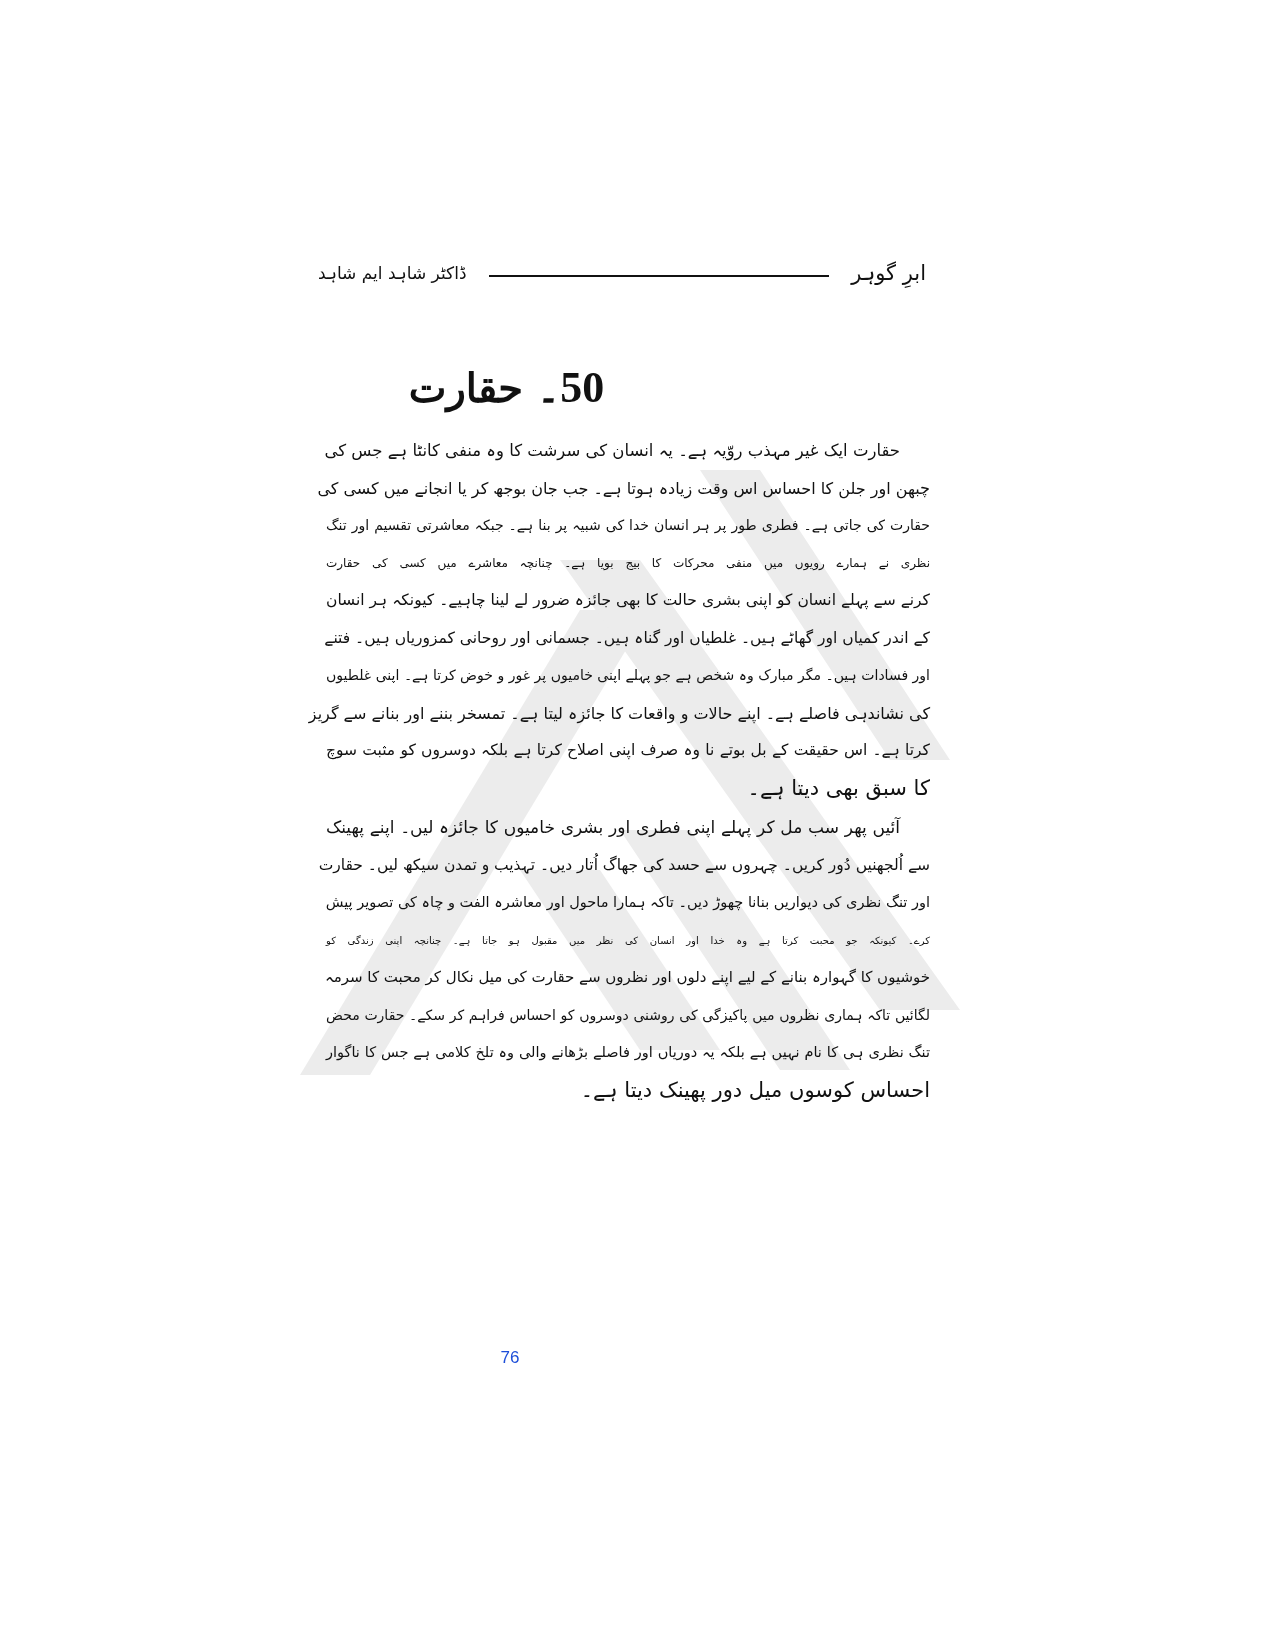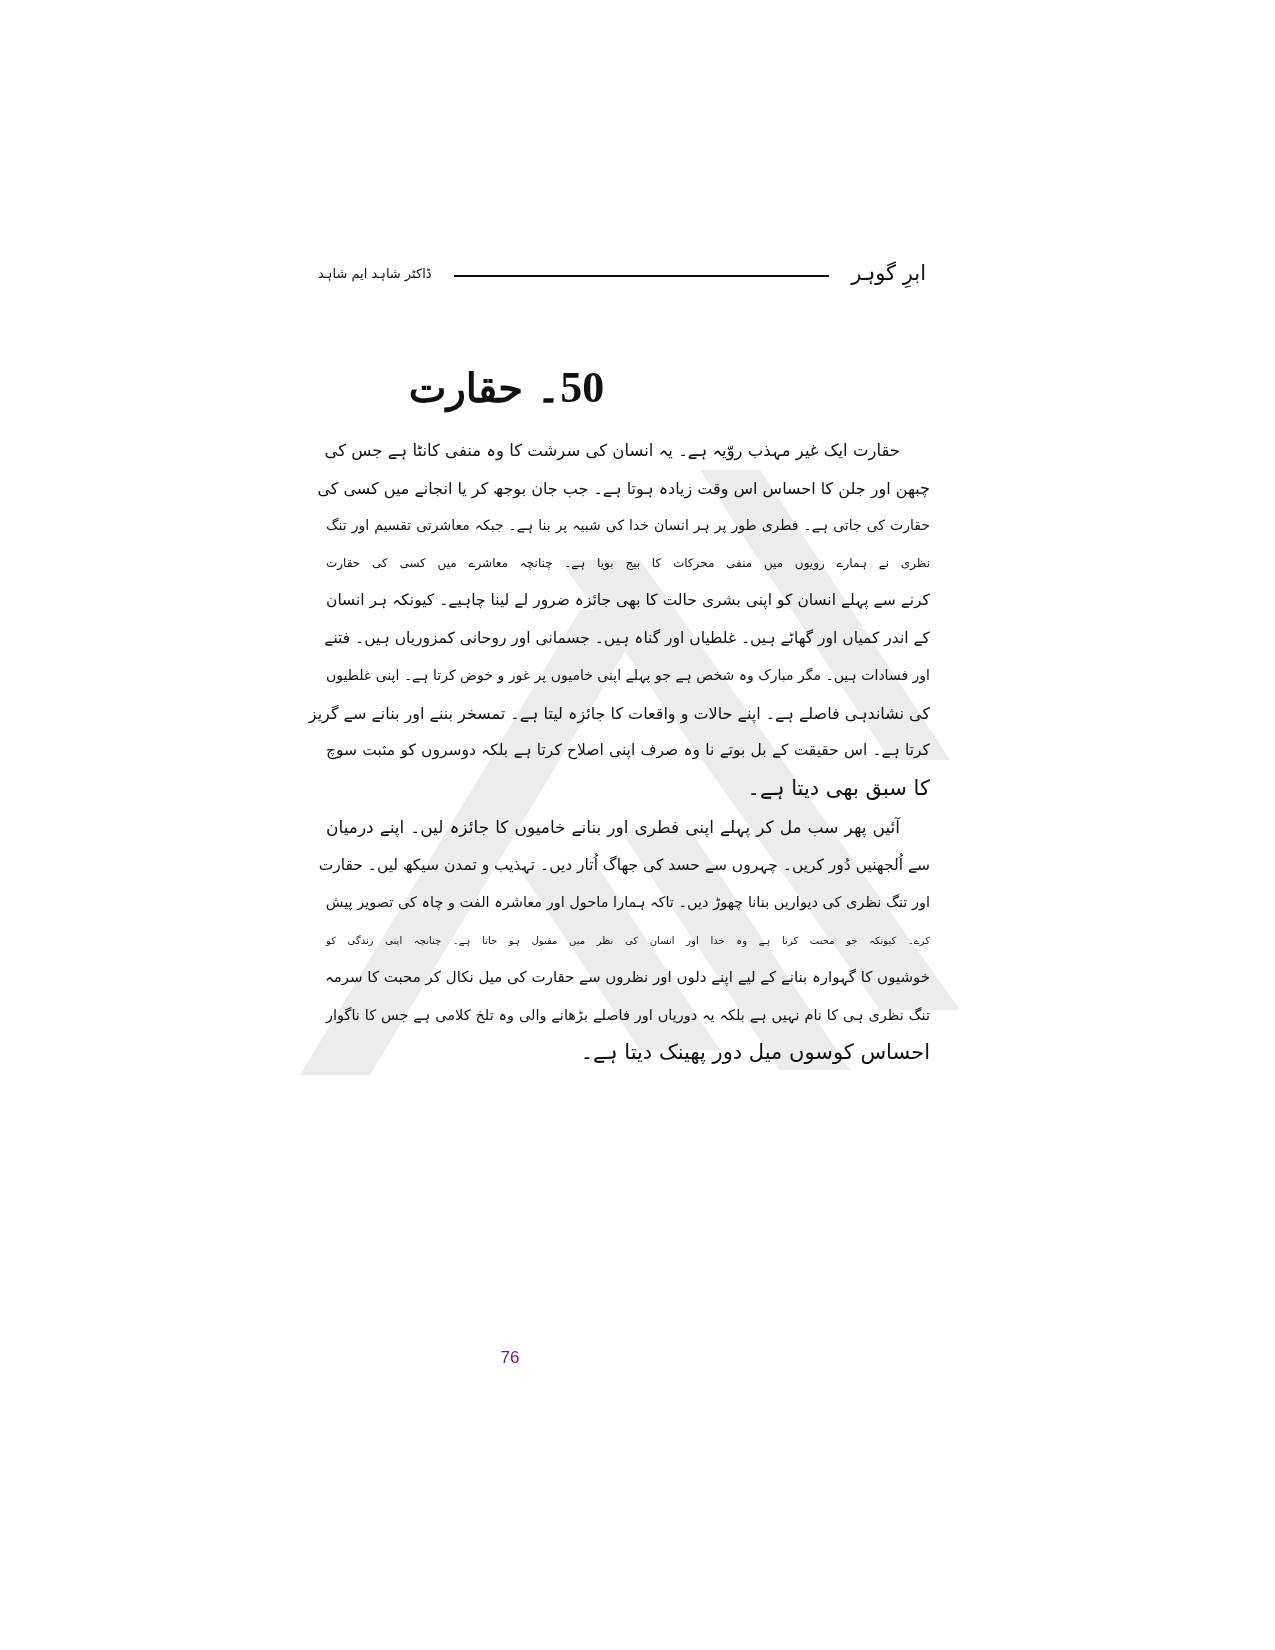--- a/index.html
+++ b/index.html
@@ -45,21 +45,21 @@
   }
   .running-header .rule {
     flex: 1;
     height: 0;
     border-top: 2px solid #111;
     margin: 0 8px;
     position: relative;
     top: 3px;
   }
   .running-header .author {
-    font-size: 13px;
+    font-size: 17px;
     white-space: nowrap;
     padding-right: 14px;
   }
   .chapter-title {
     position: absolute;
     left: 0;
     width: 1013px;
     top: 360px;
     text-align: center;
     direction: rtl;
@@ -101,21 +101,21 @@
     height: 2px;
   }
   .page-number {
     position: absolute;
     left: 0;
     width: 1020px;
     top: 1348px;
     text-align: center;
     font-family: "Liberation Sans", sans-serif;
     font-size: 17px;
-    color: #701a75;
+    color: #1d4ed8;
   }
 </style>
 </head>
 <body>
 
 <svg class="watermark" viewBox="0 0 1275 1650" xmlns="http://www.w3.org/2000/svg">
   <g fill="#ececec">
 
     <polygon points="300,1075 580,610 650,610 370,1075"></polygon>
 
@@ -150,25 +150,26 @@
       <div class="line" style="font-size: 12px;">نظری نے ہمارے رویوں میں منفی محرکات کا بیج بویا ہے۔ چنانچہ معاشرے میں کسی کی حقارت</div>
       <div class="line" style="font-size: 15.5px;">کرنے سے پہلے انسان کو اپنی بشری حالت کا بھی جائزہ ضرور لے لینا چاہیے۔ کیونکہ ہر انسان</div>
       <div class="line" style="font-size: 15.5px;">کے اندر کمیاں اور گھاٹے ہیں۔ غلطیاں اور گناہ ہیں۔ جسمانی اور روحانی کمزوریاں ہیں۔ فتنے</div>
       <div class="line" style="font-size: 14px;">اور فسادات ہیں۔ مگر مبارک وہ شخص ہے جو پہلے اپنی خامیوں پر غور و خوض کرتا ہے۔ اپنی غلطیوں</div>
       <div class="line" style="font-size: 16px;">کی نشاندہی فاصلے ہے۔ اپنے حالات و واقعات کا جائزہ لیتا ہے۔ تمسخر بننے اور بنانے سے گریز</div>
       <div class="line" style="font-size: 15.5px;">کرتا ہے۔ اس حقیقت کے بل بوتے نا وہ صرف اپنی اصلاح کرتا ہے بلکہ دوسروں کو مثبت سوچ</div>
       <div class="line last" style="font-size: 21px;">کا سبق بھی دیتا ہے۔</div>
     </div>
     <div class="para-gap"></div>
     <div>
-      <div class="line indent" style="font-size: 17px;">آئیں پھر سب مل کر پہلے اپنی فطری اور بنانے خامیوں کا جائزہ لیں۔ اپنے درمیان</div>
+      <div class="line indent" style="font-size: 17px;">آئیں پھر سب مل کر پہلے اپنی فطری اور بشری خامیوں کا جائزہ لیں۔ اپنے پھینک</div>
       <div class="line" style="font-size: 15.5px;">سے اُلجھنیں دُور کریں۔ چہروں سے حسد کی جھاگ اُتار دیں۔ تہذیب و تمدن سیکھ لیں۔ حقارت</div>
       <div class="line" style="font-size: 14.5px;">اور تنگ نظری کی دیواریں بنانا چھوڑ دیں۔ تاکہ ہمارا ماحول اور معاشرہ الفت و چاہ کی تصویر پیش</div>
       <div class="line" style="font-size: 10px;">کرے۔ کیونکہ جو محبت کرتا ہے وہ خدا اور انسان کی نظر میں مقبول ہو جاتا ہے۔ چنانچہ اپنی زندگی کو</div>
       <div class="line" style="font-size: 15px;">خوشیوں کا گہوارہ بنانے کے لیے اپنے دلوں اور نظروں سے حقارت کی میل نکال کر محبت کا سرمہ</div>
+      <div class="line" style="font-size: 14px;">لگائیں تاکہ ہماری نظروں میں پاکیزگی کی روشنی دوسروں کو احساس فراہم کر سکے۔ حقارت محض</div>
       <div class="line" style="font-size: 14.5px;">تنگ نظری ہی کا نام نہیں ہے بلکہ یہ دوریاں اور فاصلے بڑھانے والی وہ تلخ کلامی ہے جس کا ناگوار</div>
       <div class="line last" style="font-size: 21px;">احساس کوسوں میل دور پھینک دیتا ہے۔</div>
     </div>
   </div>
 
   <div class="page-number">76</div>
 
 </div>
 
 </body></html>

